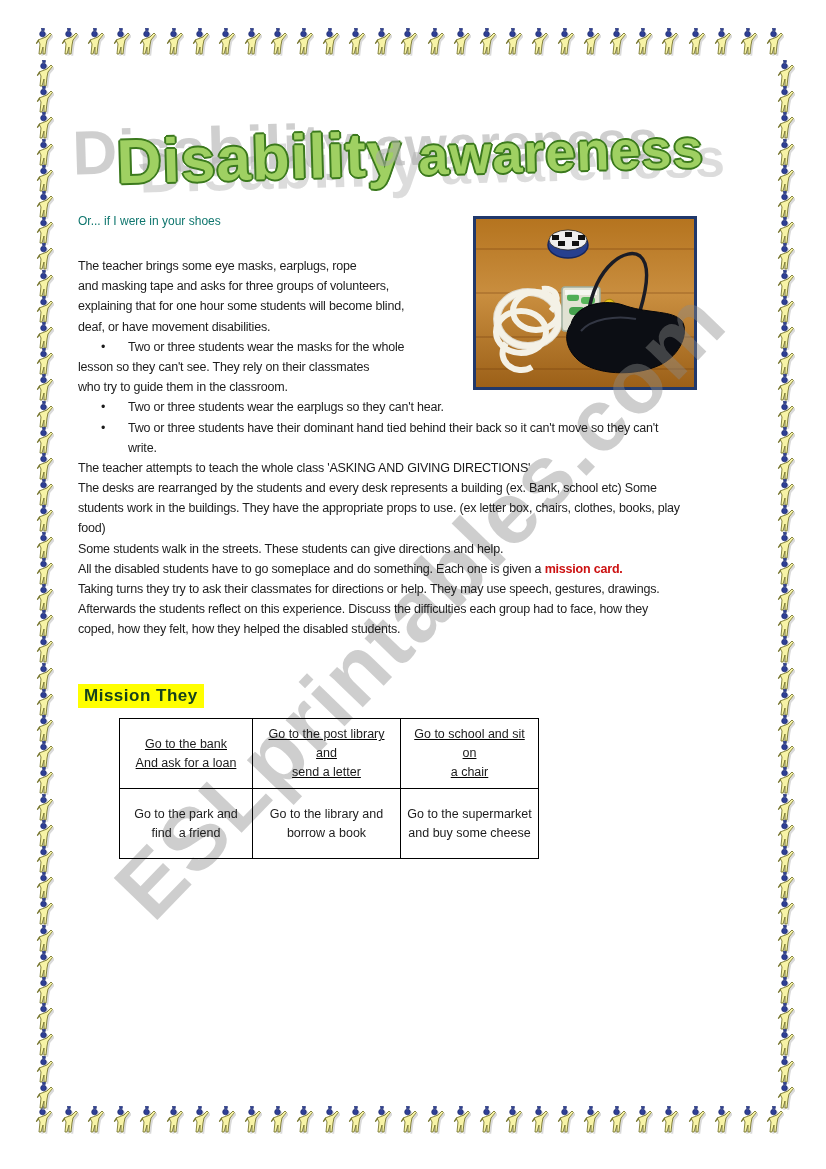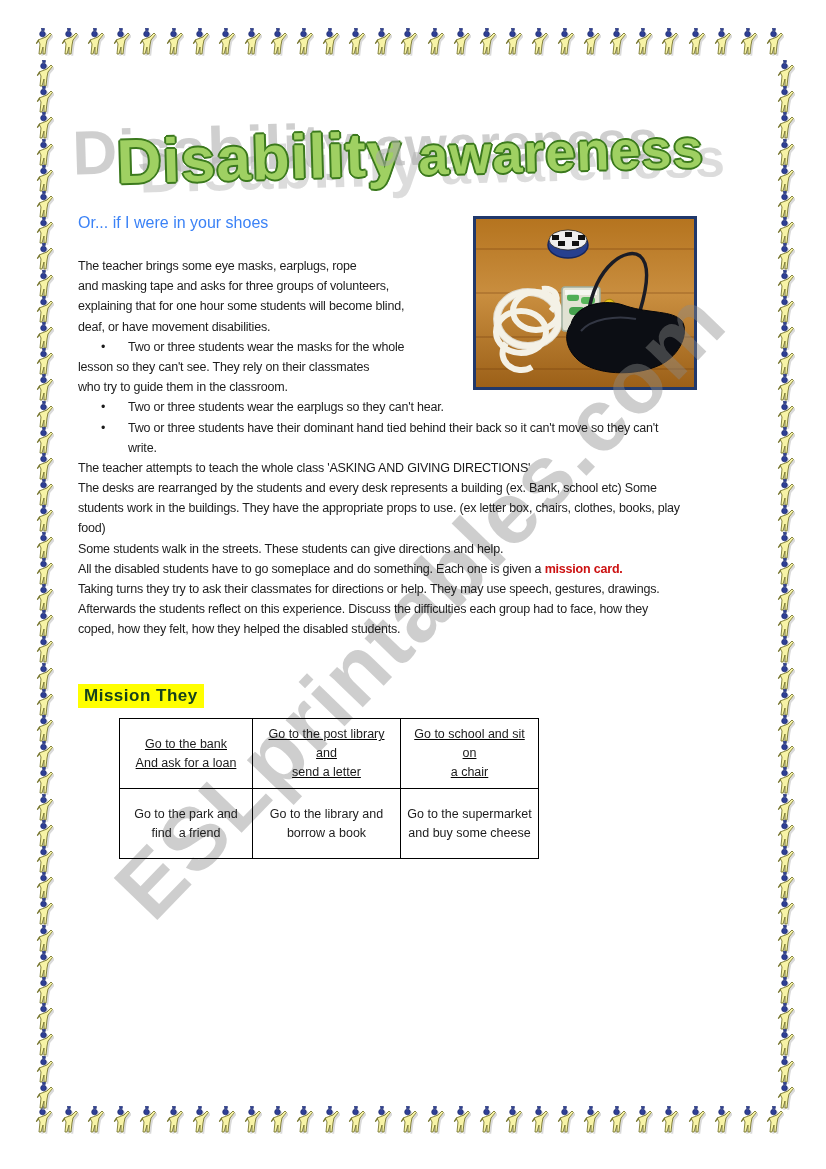--- a/index.html
+++ b/index.html
@@ -15,21 +15,21 @@
     font-weight:bold;color:#9fd062;letter-spacing:1px;white-space:nowrap;
     transform:rotate(-1.6deg);
     text-shadow:
       -1px -1px 0 #3c7a1e, 1px -1px 0 #3c7a1e, -1px 1px 0 #3c7a1e, 1px 1px 0 #3c7a1e,
       -2px 0 0 #3c7a1e, 2px 0 0 #3c7a1e, 0 -2px 0 #3c7a1e, 0 2px 0 #3c7a1e,
       -44px -10px 0 rgba(168,168,168,0.55),
       22px 10px 0 rgba(178,178,178,0.45);
   }
   .title .w1{font-size:62px;}
   .title .w2{font-size:54px;}
-  .subtitle{position:absolute;left:78px;top:214px;font-size:16px;color:#3b82f6;}
+  .subtitle{position:absolute;left:78px;top:214px;font-size:12px;color:#0f766e;}
   
   .watermark{
     position:absolute;left:95px;top:868px;z-index:5;pointer-events:none;
     transform:rotate(-46deg);transform-origin:0 0;
     font-size:88px;font-weight:bold;letter-spacing:2px;
     color:rgba(138,138,138,0.42);white-space:nowrap;
   }
   
   .photo{position:absolute;left:473px;top:216px;border:3px solid #20386b;z-index:1;line-height:0;}
   

